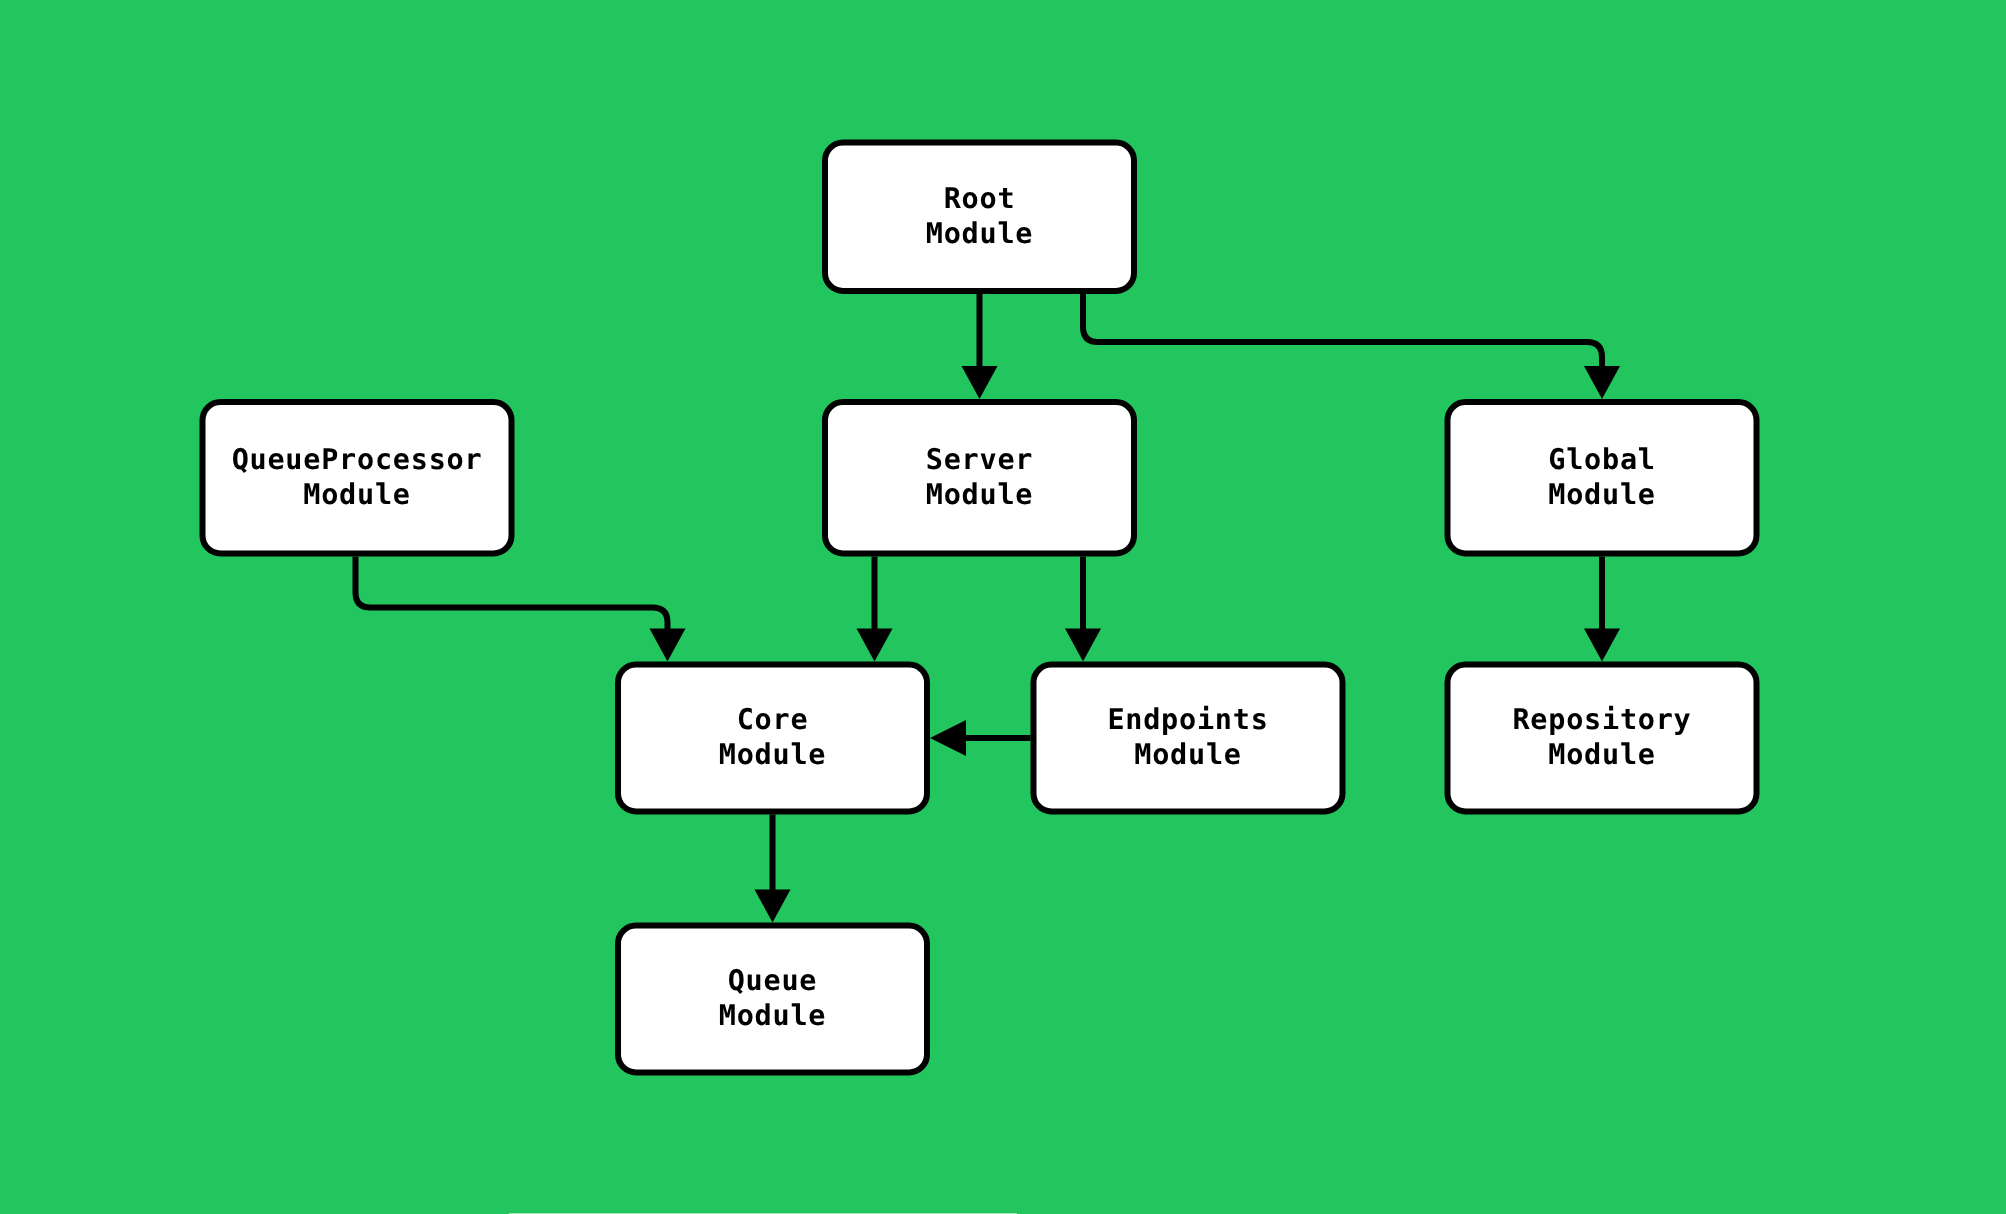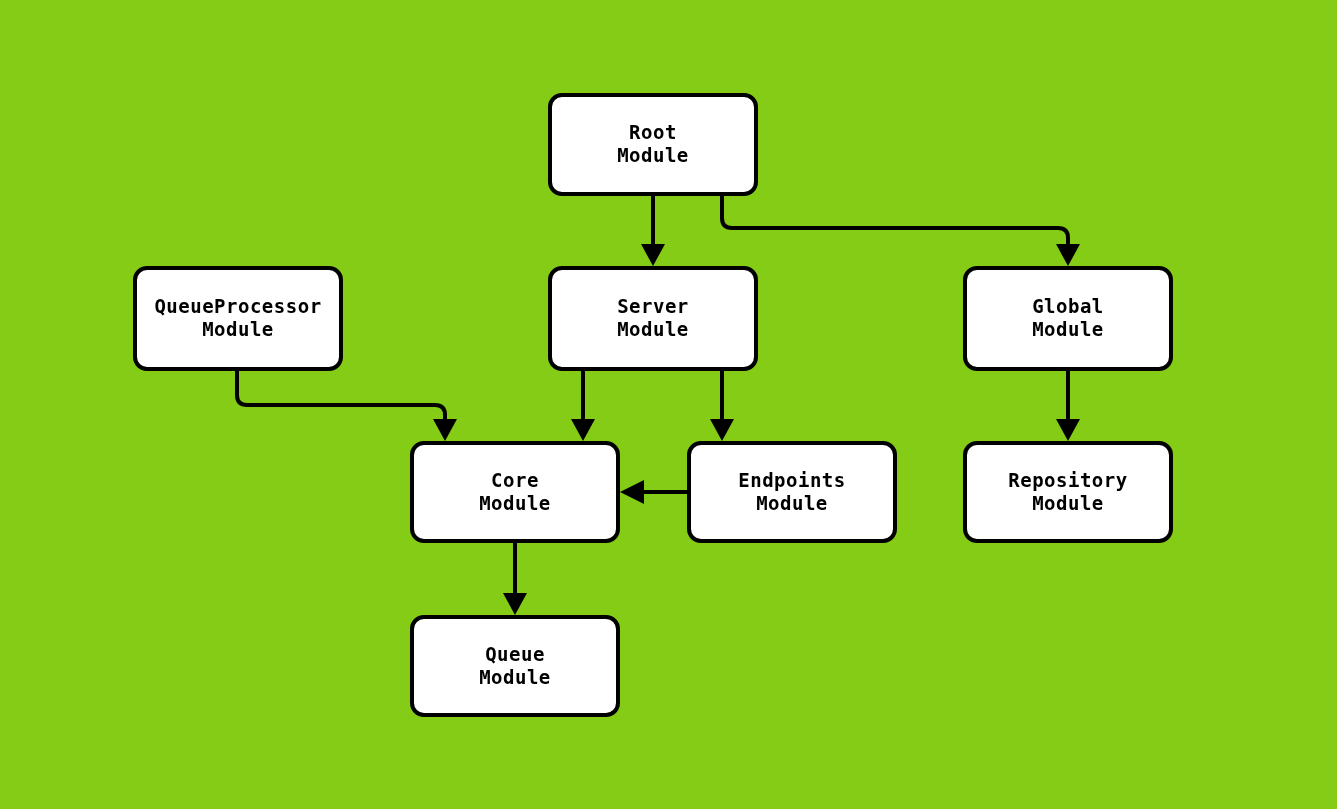--- a/index.html
+++ b/index.html
@@ -11,21 +11,21 @@
   body {
     width: 1337px;
     height: 809px;
     overflow: hidden;
     font-family: "DejaVu Sans Mono", "Liberation Mono", monospace;
   }
   #diagram-root {
     position: relative;
     width: 1337px;
     height: 809px;
-    background: #84cc16;
+    background: #22c55e;
   }
   svg.diagram-canvas {
     display: block;
     width: 1337px;
     height: 809px;
   }
   .node-box {
     fill: #ffffff;
     stroke: #000000;
     stroke-width: 4;

